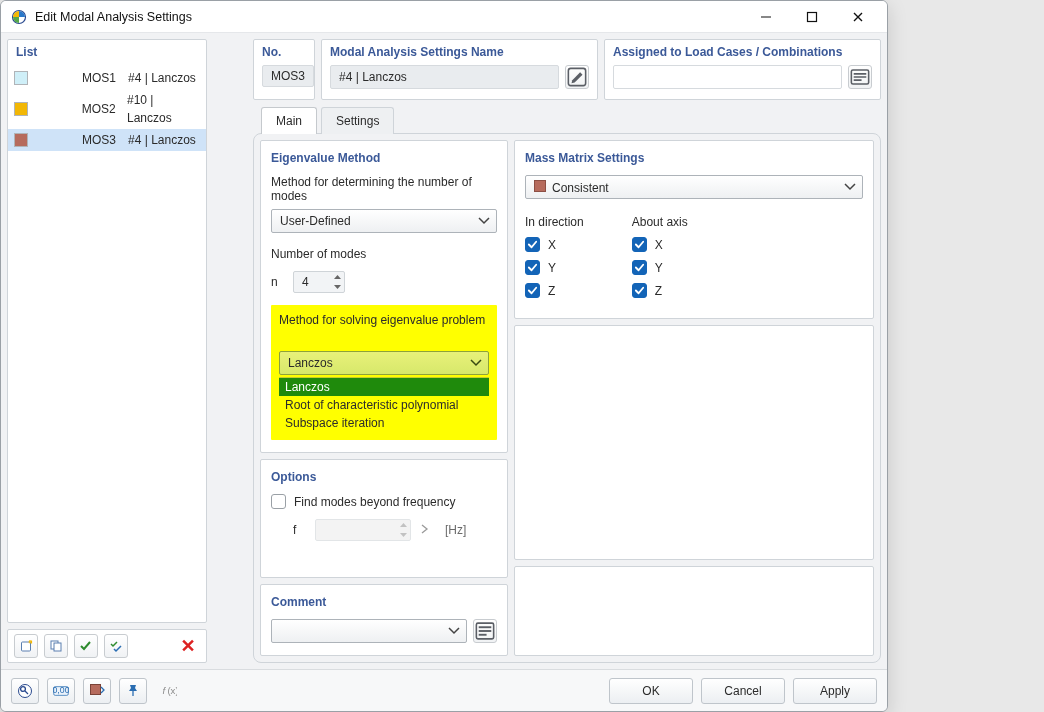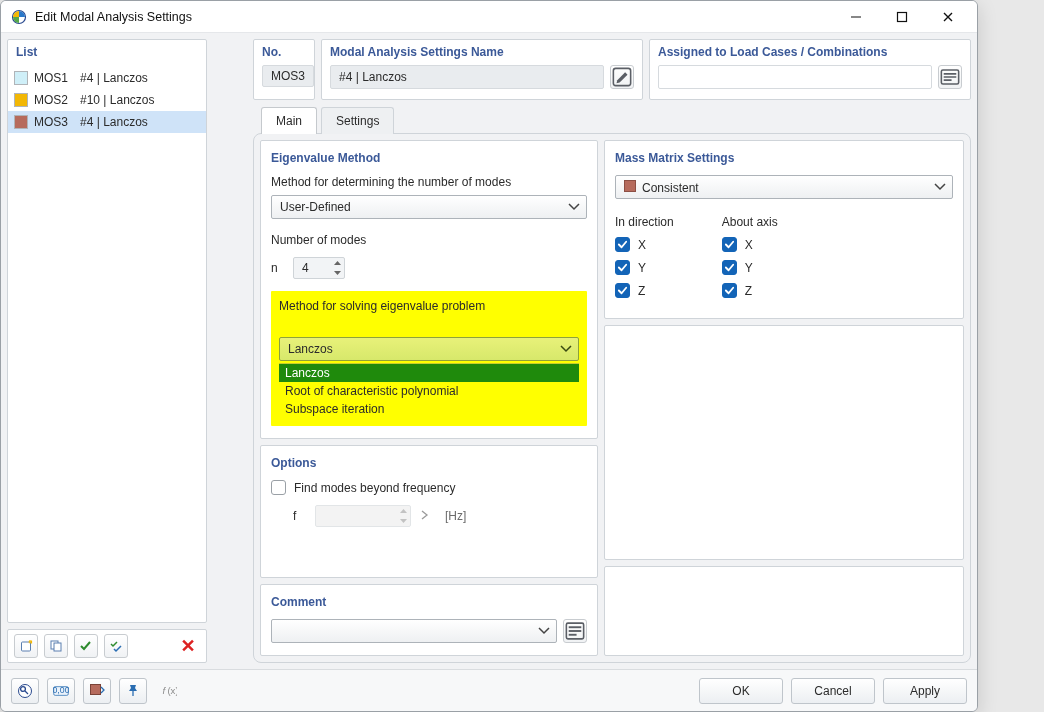--- a/index.html
+++ b/index.html
@@ -21,21 +21,21 @@
     --button-grad1:#ffffff;
     --button-grad2:#eceff2;
     --button-border:#bfc5cb;
     --checkbox-checked:#1364b7;
     --disabled-bg:#ececec;
   }
   *{box-sizing:border-box;font-family:"Segoe UI",Arial,sans-serif;font-size:12px;color:var(--text);}
   body{margin:0;background:#e8e8e8;display:flex;align-items:flex-start;justify-content:flex-start;}
   
   .window{
-    width:978px;height:712px;background:var(--page-bg);
+    width:888px;height:712px;background:var(--page-bg);
     border:1px solid #9aa0a6;border-radius:6px;overflow:hidden;
     display:flex;flex-direction:column;box-shadow:0 6px 20px rgba(0,0,0,.15);
   }
   .titlebar{
     height:32px;display:flex;align-items:center;padding:0 6px 0 10px;
     background:#ffffff;border-bottom:1px solid #e5e7ea;
   }
   .titlebar .app-icon{
     width:16px;height:16px;margin-right:8px;display:inline-block;
   }
@@ -58,21 +58,21 @@
   }
   .panel-body{padding:4px 8px 10px 8px;}
   
   .list-panel{flex:1;}
   .list-items{padding:2px 0 0 0;}
   .list-item{
     display:flex;align-items:center;gap:6px;padding:2px 6px;line-height:18px;cursor:default;
   }
   .list-item.selected{background:var(--sel-row);}
   .swatch{width:14px;height:14px;border:1px solid #b0b4b8;display:inline-block;}
-  .li-code{width:40px;}
+  .li-code{width:40px;margin-left:48px;}
   
   .left-toolbar{
     height:34px;background:var(--panel-bg);border:1px solid var(--panel-border);border-radius:2px;
     display:flex;align-items:center;padding:0 6px;gap:6px;
   }
   .tbtn{
     width:24px;height:24px;border:1px solid #c8ccd0;border-radius:3px;
     background:linear-gradient(#fff,#f0f2f4);display:flex;align-items:center;justify-content:center;
     cursor:default;
   }

